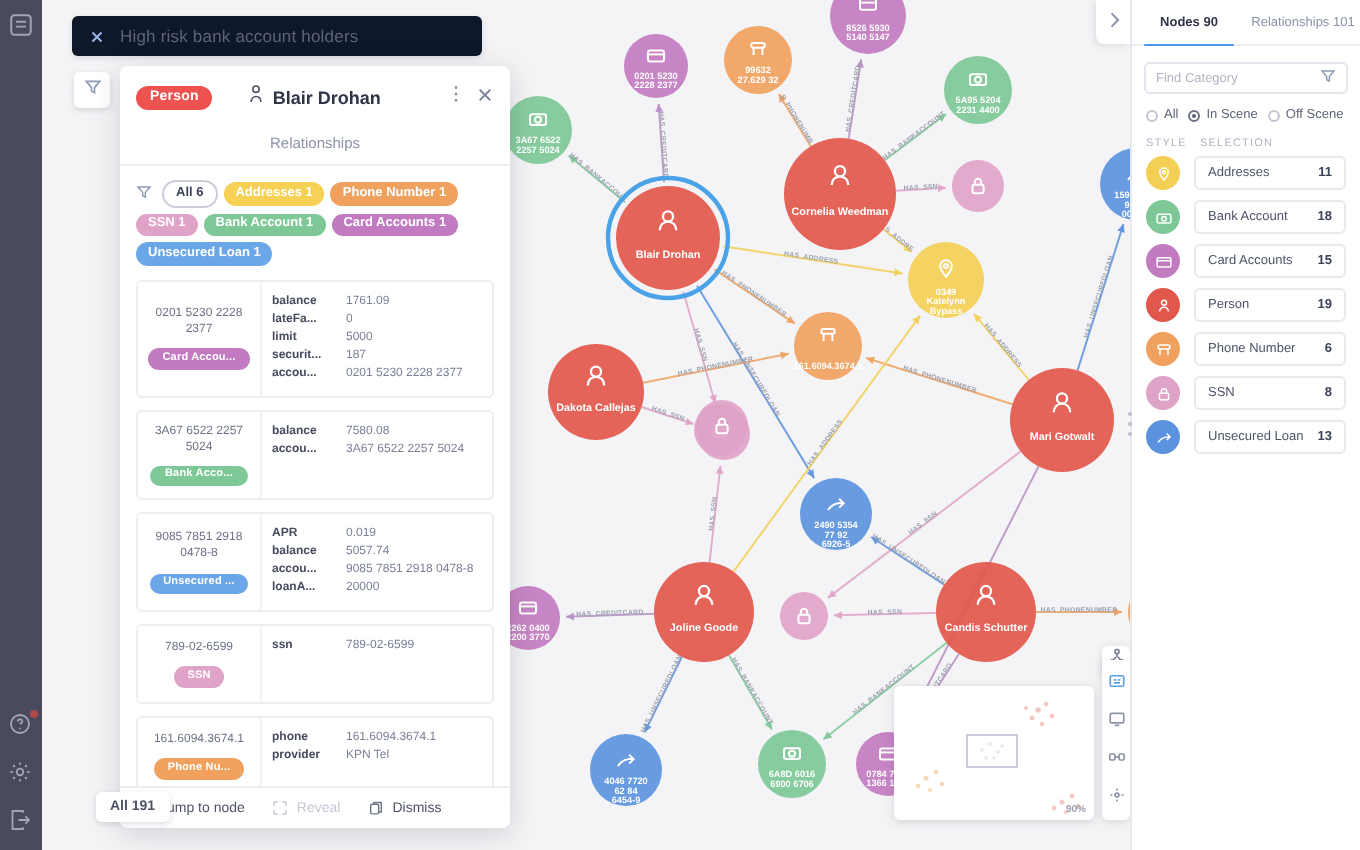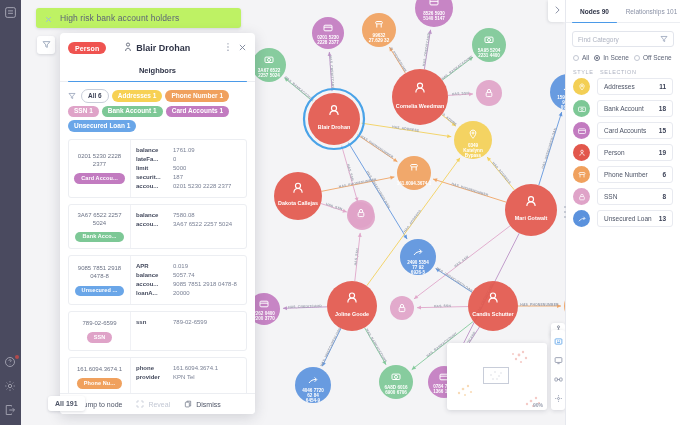--- a/index.html
+++ b/index.html
@@ -31,21 +31,21 @@
   
   .canvas {
     position: relative; flex: 1 1 auto; height: 425px;
     background: #f4f4f6; overflow: hidden;
   }
   .graph-svg { position: absolute; inset: 0; }
 
   
   .searchbar {
     position: absolute; left: 15px; top: 8px; width: 205px; height: 20px;
-    background: #bef264; border-radius: 3px; display: flex; align-items: center;
+    background: #0f172a; border-radius: 3px; display: flex; align-items: center;
     gap: 7px; padding: 0 8px; box-shadow: 0 1px 3px rgba(30,35,60,.13);
     z-index: 20;
   }
   .searchbar .q { font-size: 8.5px; color: #5d6477; letter-spacing: .1px; }
   .ic-x { width: 9px; height: 9px; flex: 0 0 9px; color: #9ab6e3; }
 
   
   .filter-fab {
     position: absolute; left: 16px; top: 36px; width: 18px; height: 18px;
     background: #fff; border-radius: 3px; box-shadow: 0 1px 3px rgba(30,35,60,.15);
@@ -674,21 +674,21 @@
           </span>
           <span>
             <svg width="9" height="9" viewBox="0 0 12 12" fill="none" stroke="#7b8399" stroke-width="1.2">
               <path d="M2.5 2.5l7 7M9.5 2.5l-7 7"></path>
             </svg>
           </span>
         </span>
       </div>
 
       <div class="tabs" id="panel-tabs">
-          <div class="tab active">Neighbors</div>
+          <div class="tab">Relationships</div>
         </div>
 
       <div class="chips" id="panel-chips">
         <span class="fic">
           <svg width="8" height="8" viewBox="0 0 12 12" fill="none" stroke="#8e9bb3" stroke-width="1.1">
             <path d="M1.5 2.2h9L7 6.4v3.4L5 8.8V6.4z"></path>
           </svg>
         </span>
       <span class="chip all">All 6</span>
           <span class="chip" style="background: rgb(247, 209, 84);">Addresses 1</span>

